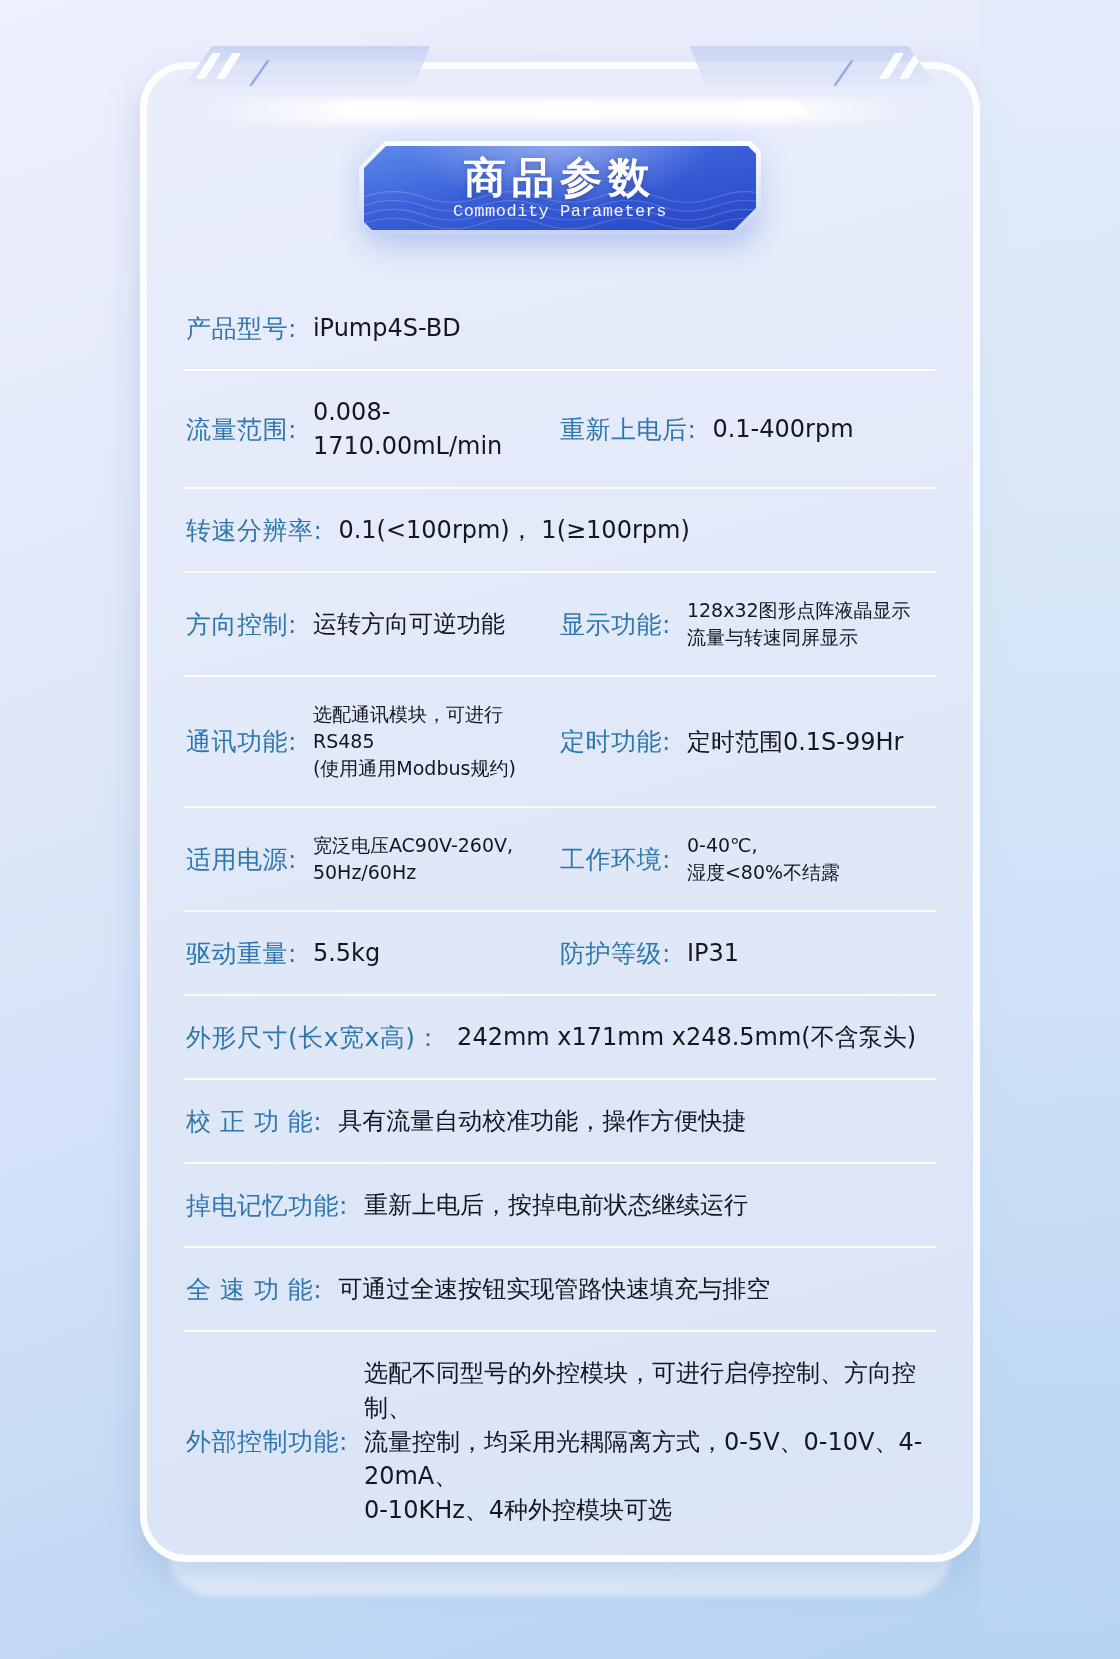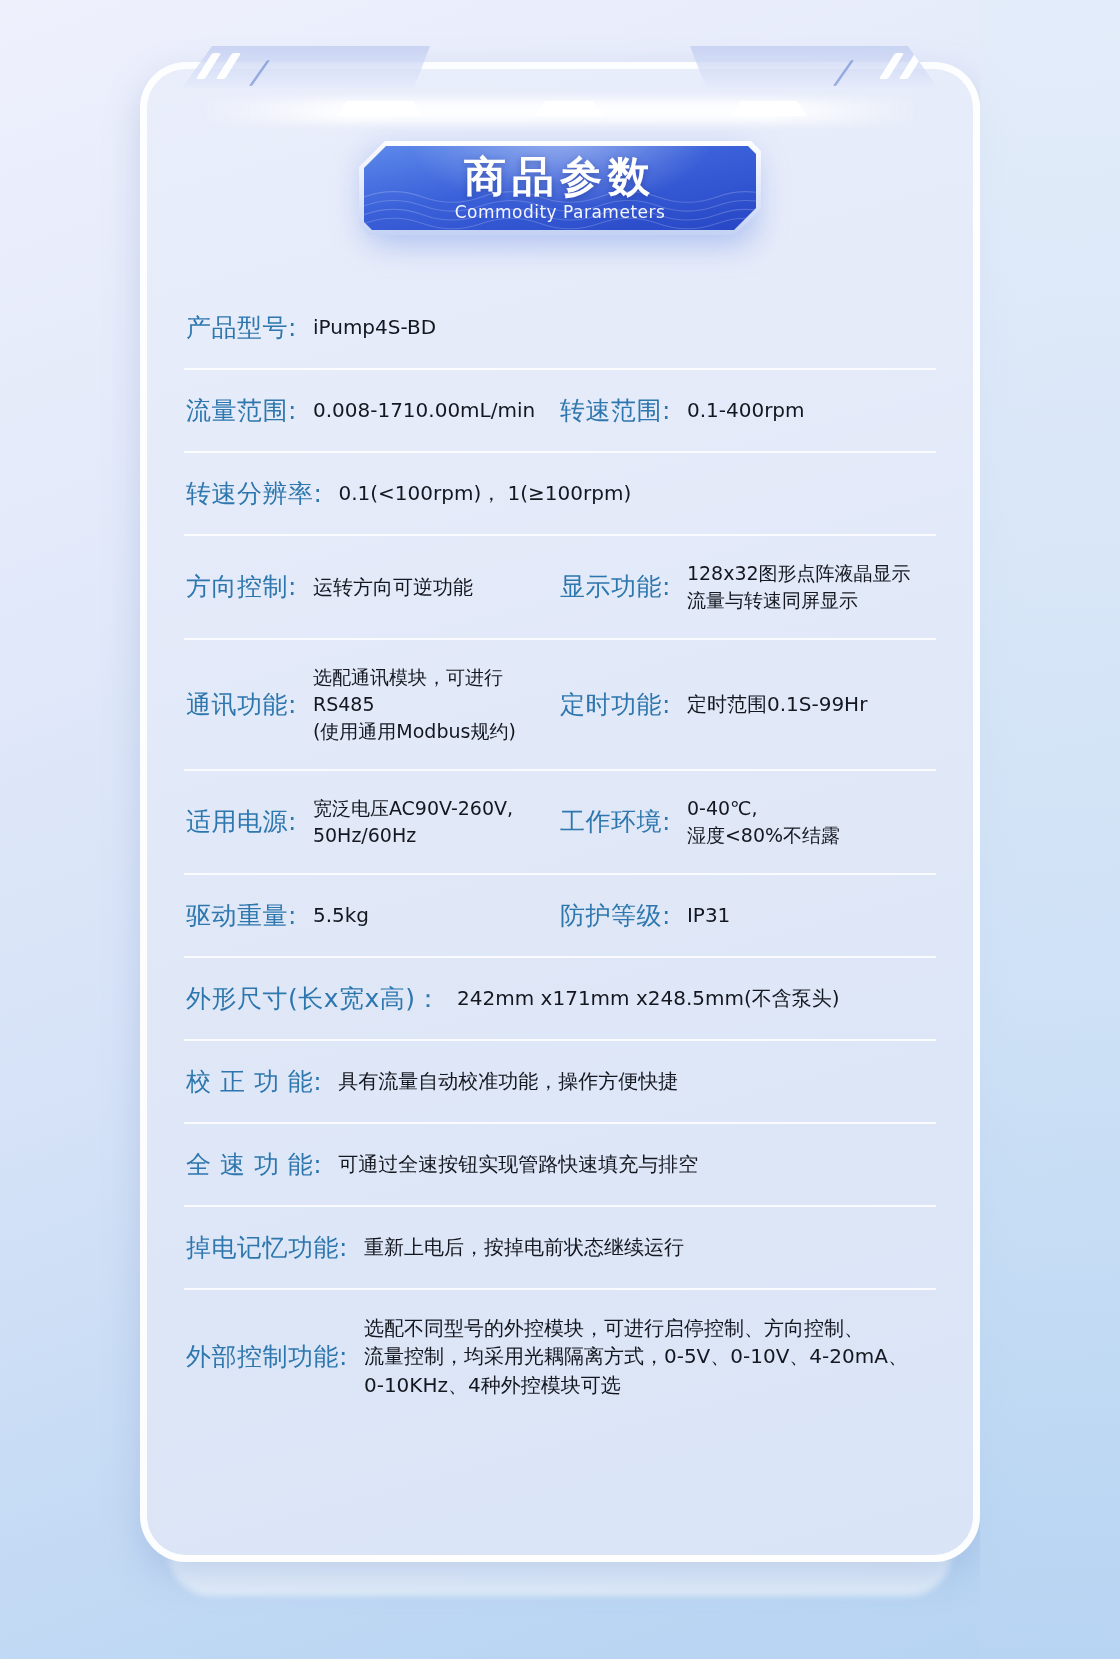--- a/index.html
+++ b/index.html
@@ -70,31 +70,31 @@
     clip-path:polygon(22px 0,calc(100% - 8px) 0,100% 8px,100% calc(100% - 22px),calc(100% - 22px) 100%,8px 100%,0 calc(100% - 8px),0 22px);
     background:linear-gradient(170deg,#5d89ea 0%,#3a60d9 45%,#2746c5 100%);
     display:flex; flex-direction:column; align-items:center; justify-content:center;
     overflow:hidden;
   }
   .banner::before{ content:""; position:absolute; inset:0;
     background:radial-gradient(ellipse at 50% -10%,rgba(255,255,255,.4),transparent 55%); }
   .banner-title{ position:relative; color:#fff; font-size:42px; font-weight:bold;
     letter-spacing:6px; line-height:1.1; text-shadow:0 2px 6px rgba(20,40,120,.4); }
   .banner-subtitle{ position:relative; color:rgba(255,255,255,.95); font-size:17px;
-    letter-spacing:.5px; margin-top:1px; }
+    letter-spacing:.5px; margin-top:1px;font-family:Liberation Mono, monospace; }
   .waves{ position:absolute; left:0; bottom:0; width:100%; height:58%; opacity:.55; }
   
   .rows{ position:absolute; left:37px; right:37px; top:218px; }
   .row{ display:flex; align-items:center; padding:24px 2px;
     border-top:2px solid rgba(255,255,255,.82); }
   .row:first-child{ border-top:none;text-align:center; }
   .cell{ display:flex; align-items:center; }
   .cell .label{ color:#2e77ae; font-size:25px; white-space:nowrap; margin-right:16px;
     letter-spacing:.5px; }
-  .cell .value{ color:#14171f; font-size:20px; white-space:pre-line; line-height:1.42; }
+  .cell .value{ color:#14171f; font-size:24px; white-space:pre-line; line-height:1.42; }
   .cell .value.small{ font-size:19px; }
   .c1{ width:50%; padding-right:10px; } .c2{ flex:1; }
   .full{ width:100%; }
 </style>
 </head>
 <body>
 
 <div class="page">
 
   <div class="card-under"></div>
@@ -132,21 +132,21 @@
           <span class="value">iPump4S-BD</span>
         </div>
       </div>
 
       <div class="row">
         <div class="cell c1">
           <span class="label">流量范围:</span>
           <span class="value">0.008-1710.00mL/min</span>
         </div>
         <div class="cell c2">
-          <span class="label">转速范围:</span>
+          <span class="label">重新上电后:</span>
           <span class="value">0.1-400rpm</span>
         </div>
       </div>
 
       <div class="row">
         <div class="cell full">
           <span class="label">转速分辨率:</span>
           <span class="value">0.1(&lt;100rpm)， 1(≥100rpm)</span>
         </div>
       </div>
@@ -209,29 +209,29 @@
 
       <div class="row">
         <div class="cell full">
           <span class="label">校 正 功 能:</span>
           <span class="value">具有流量自动校准功能，操作方便快捷</span>
         </div>
       </div>
 
       <div class="row">
         <div class="cell full">
+          <span class="label">掉电记忆功能:</span>
+          <span class="value">重新上电后，按掉电前状态继续运行</span>
+        </div>
+      </div>
+
+      <div class="row">
+        <div class="cell full">
           <span class="label">全 速 功 能:</span>
           <span class="value">可通过全速按钮实现管路快速填充与排空</span>
-        </div>
-      </div>
-
-      <div class="row">
-        <div class="cell full">
-          <span class="label">掉电记忆功能:</span>
-          <span class="value">重新上电后，按掉电前状态继续运行</span>
         </div>
       </div>
 
 
       <div class="row">
         <div class="cell full">
           <span class="label">外部控制功能:</span>
           <span class="value">选配不同型号的外控模块，可进行启停控制、方向控制、
 流量控制，均采用光耦隔离方式，0-5V、0-10V、4-20mA、
 0-10KHz、4种外控模块可选</span>

